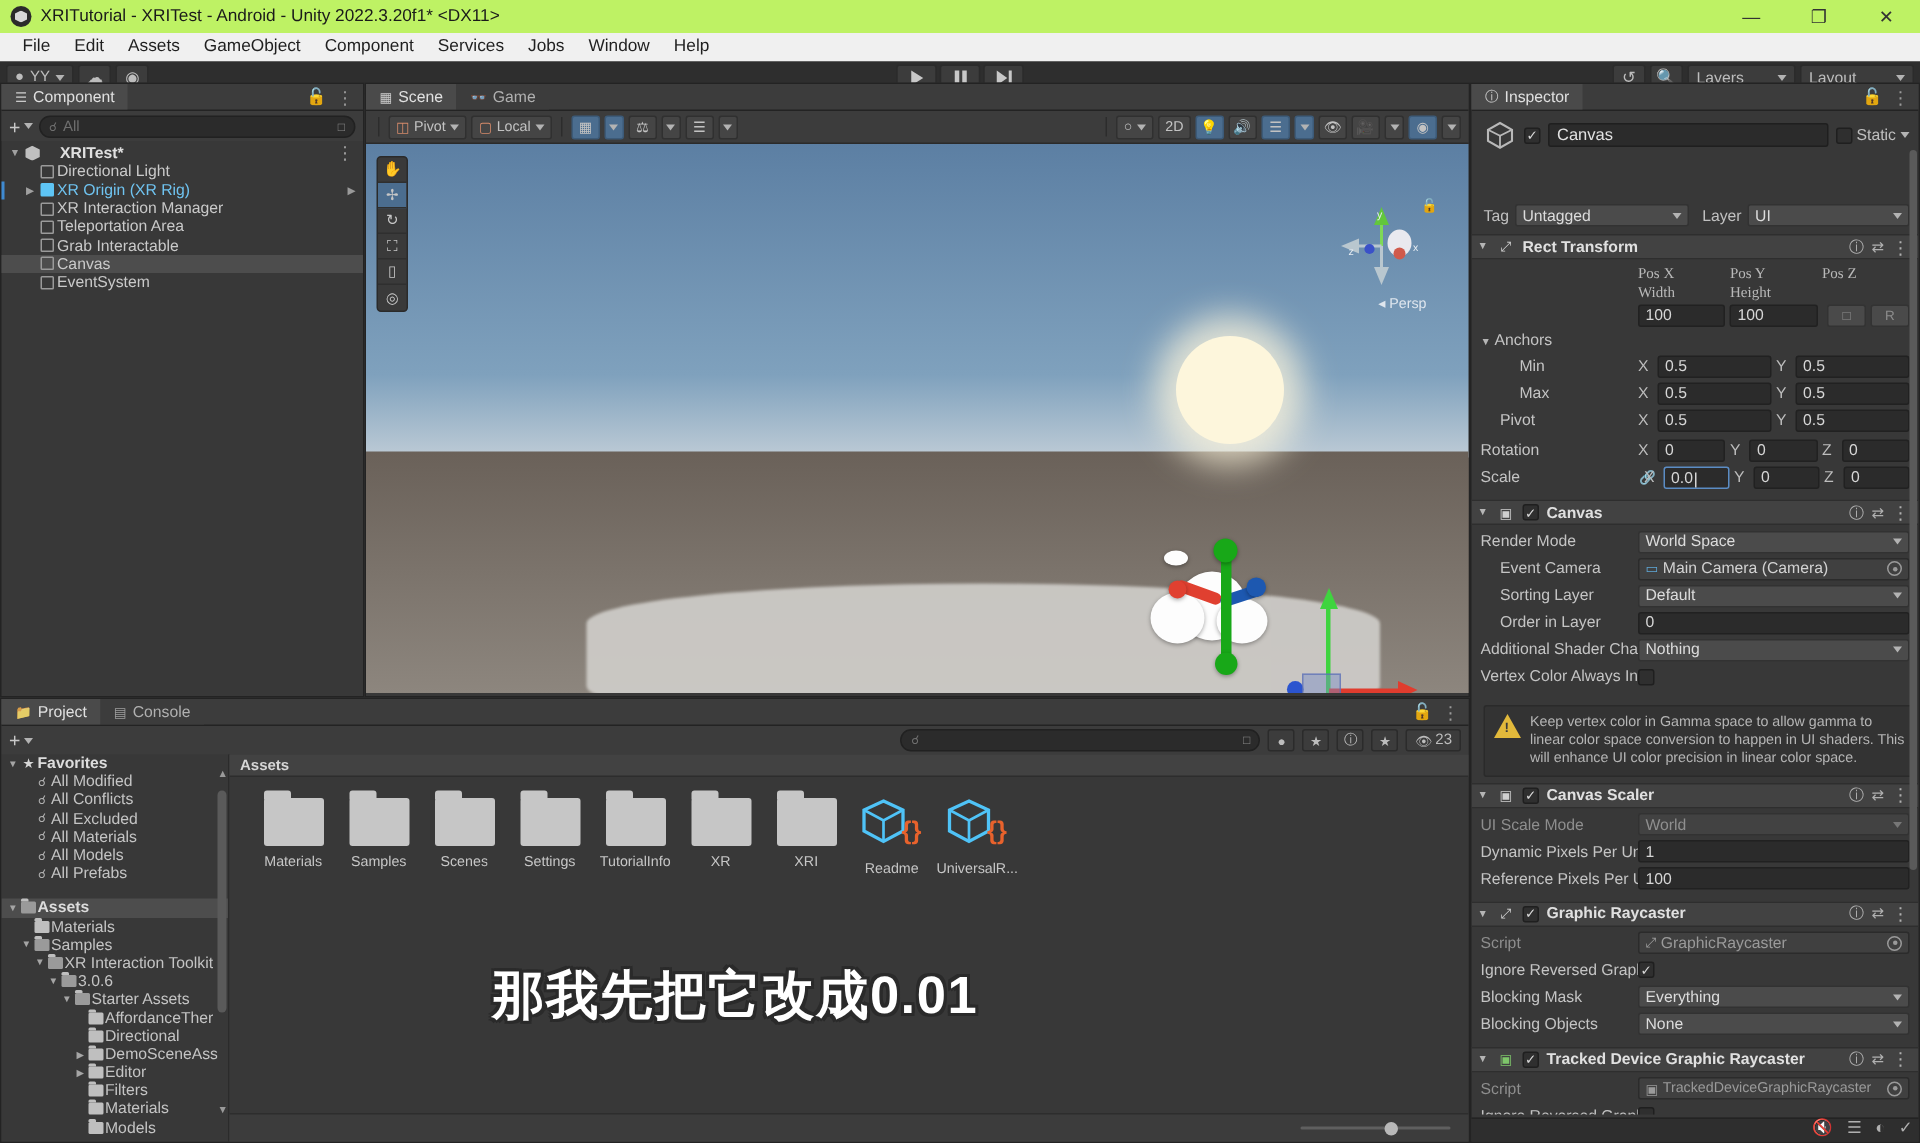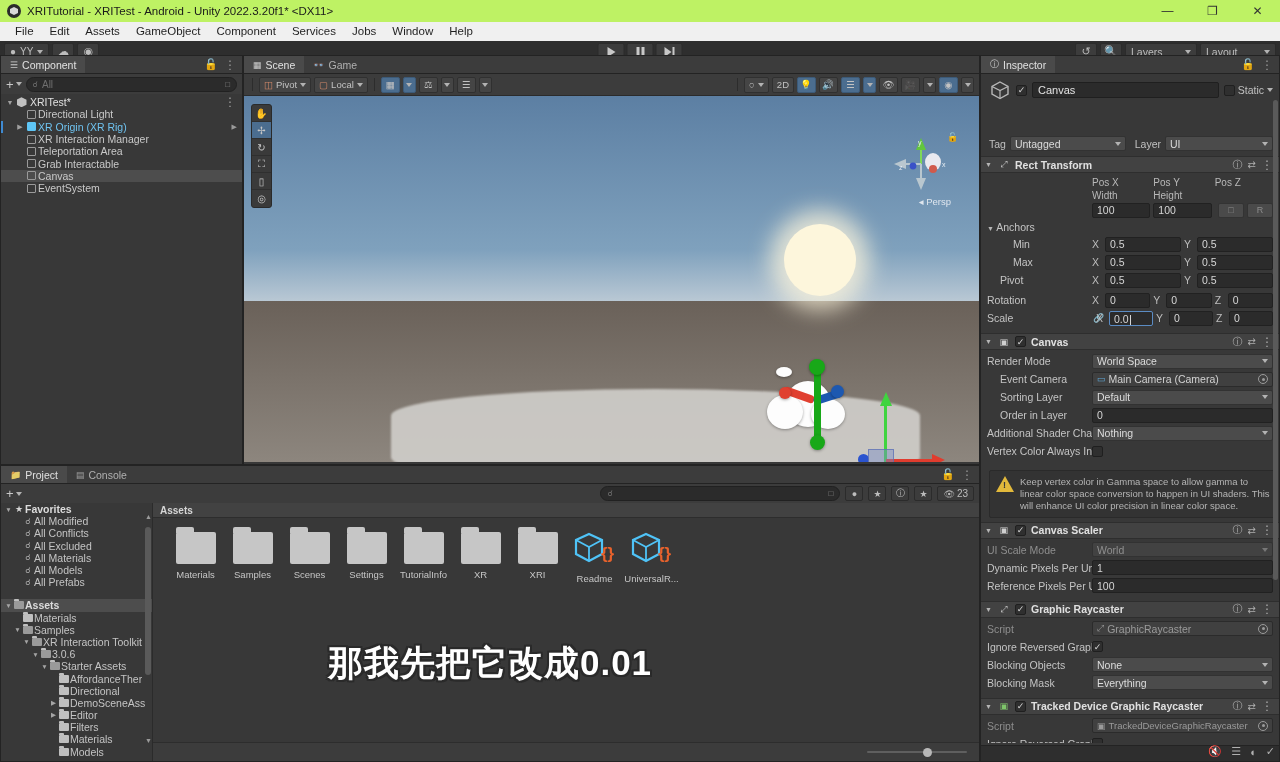--- a/index.html
+++ b/index.html
@@ -160,21 +160,21 @@
   .frow .flabel { width:105px; color:#c4c4c4; white-space:nowrap; overflow:hidden; flex:none; }
   .frow .flabel.dim { color:#8e8e8e; }
   .frow .flabel.ind { padding-left:13px; width:105px;}
   .frow .flabel.ind2 { padding-left:26px; width:105px;}
   .inp { height:15px; background:#2b2b2b; border:1px solid #212121; border-radius:2px;
          display:flex;align-items:center;padding:0 4px; color:#d6d6d6; font-size:10.5px; }
   .inp.edit { border:1px solid #5b8cc4; background:#2b2b2b; }
   .axis { width:11px; color:#bdbdbd; font-size:10.5px; flex:none; text-align:left; }
   .cols3 { display:flex; gap:3px; flex:1; }
   .cols3 .cell { display:flex; align-items:center; flex:1; gap:2px; }
-  .hdr-lbl { font-size:10px; color:#b9b9b9; }
+  .hdr-lbl { font-size:10px; color:#b9b9b9;font-family:Liberation Serif, serif; }
   .warnbox { display:flex; gap:6px; background:#333333; border:1px solid #2a2a2a; border-radius:2px;
              padding:5px 6px; margin:4px 2px 4px 8px; }
   .warn-tri { width:0;height:0;border-left:9px solid transparent;border-right:9px solid transparent;
               border-bottom:16px solid #e2b93b; flex:none; position:relative; }
   .warn-tri::after{ content:"!"; position:absolute; left:-2px; top:4px; width:4px; font-size:9px; color:#3a3a3a; font-weight:bold;}
   .warntext { font-size:9.5px; color:#b5b5b5; line-height:1.25; }
   .field-obj { flex:1; height:15px; background:#404040; border:1px solid #2b2b2b; border-radius:2px;
                display:flex;align-items:center;padding:0 4px;gap:3px; color:#d2d2d2; font-size:10.5px;}
   .field-obj .dot { margin-left:auto; width:10px;height:10px;border:1px solid #9a9a9a;border-radius:50%;
                     display:flex;align-items:center;justify-content:center;}
@@ -322,21 +322,21 @@
         <span>All</span>
         <span style="margin-left:auto;font-size:8px;color:#8a8a8a;">□</span>
       </div>
     </div>
     <div class="hier-list">
       <div class="hrow">
         <span class="tw">▼</span>
         <span class="gicon">
             <span class="scene-ico"></span>
           </span>
-        <span class="label" style="font-weight:normal;color:#e0e0e0;padding-left:2px;">XRITest*</span>
+        <span class="label" style="font-weight:bold;color:#e0e0e0;padding-left:12px;">XRITest*</span>
         <span class="kebab" style="margin-left:auto;padding-right:6px;color:#a0a0a0;">⋮</span>
       </div>
       <div class="hrow">
         <span class="tw"></span>
           <span class="tw"></span>
         <span class="gicon">
             <span class="cube-ico"></span>
           </span>
         <span class="label">Directional Light</span>
       </div>
@@ -844,30 +844,30 @@
             <span style="font-size:9px;">⤢</span>
             <span>GraphicRaycaster</span>
             <span class="dot"></span>
           </div>
         </div>
         <div class="frow">
           <span class="flabel">Ignore Reversed Graphic</span>
           <span class="chk">✓</span>
         </div>
         <div class="frow">
+          <span class="flabel">Blocking Mask</span>
+          <div class="dd" style="flex:1;">
+            <span>Everything</span>
+            <span class="caret arrow"></span>
+          </div>
+        </div>
+        <div class="frow">
           <span class="flabel">Blocking Objects</span>
           <div class="dd" style="flex:1;">
             <span>None</span>
-            <span class="caret arrow"></span>
-          </div>
-        </div>
-        <div class="frow">
-          <span class="flabel">Blocking Mask</span>
-          <div class="dd" style="flex:1;">
-            <span>Everything</span>
             <span class="caret arrow"></span>
           </div>
         </div>
       </div>
 
       <div class="comp-head">
         <span class="foldout">▼</span>
         <span class="comp-ico" style="color:#7ec66a;">▣</span>
         <span class="chk">✓</span>
         <span class="ctitle">Tracked Device Graphic Raycaster</span>

